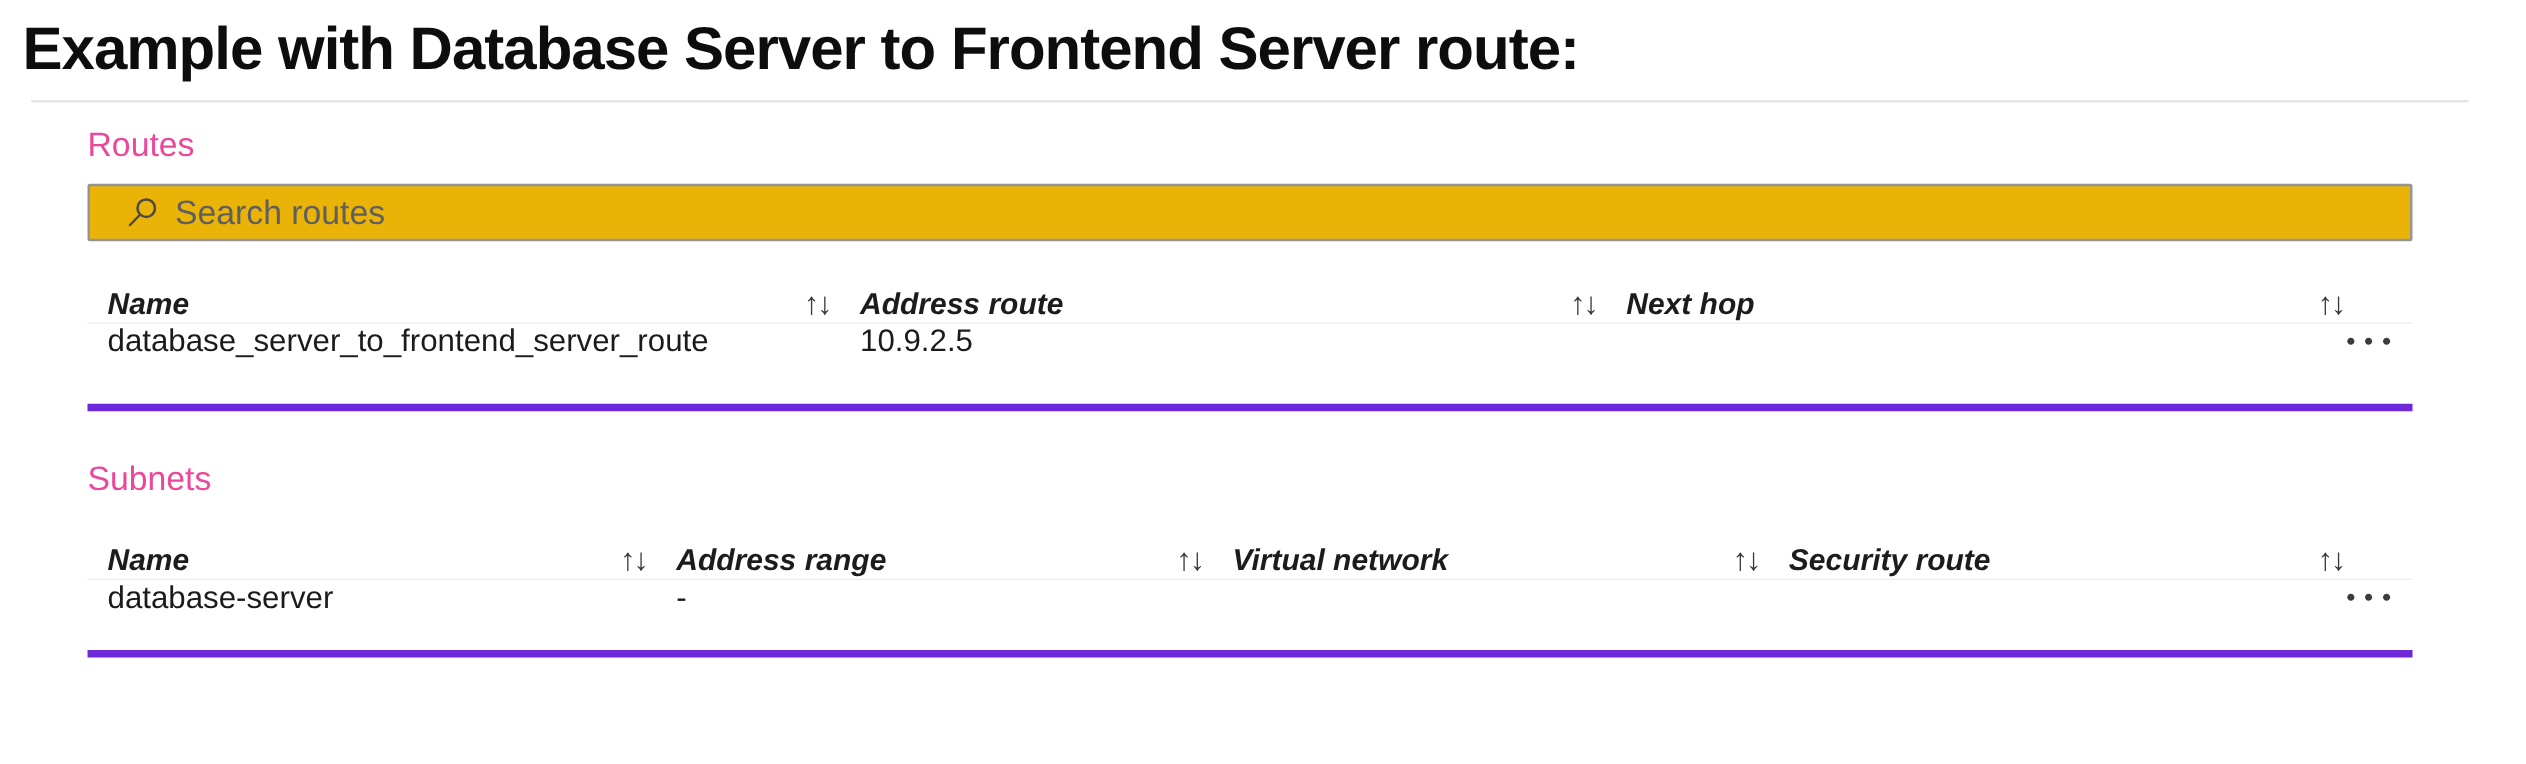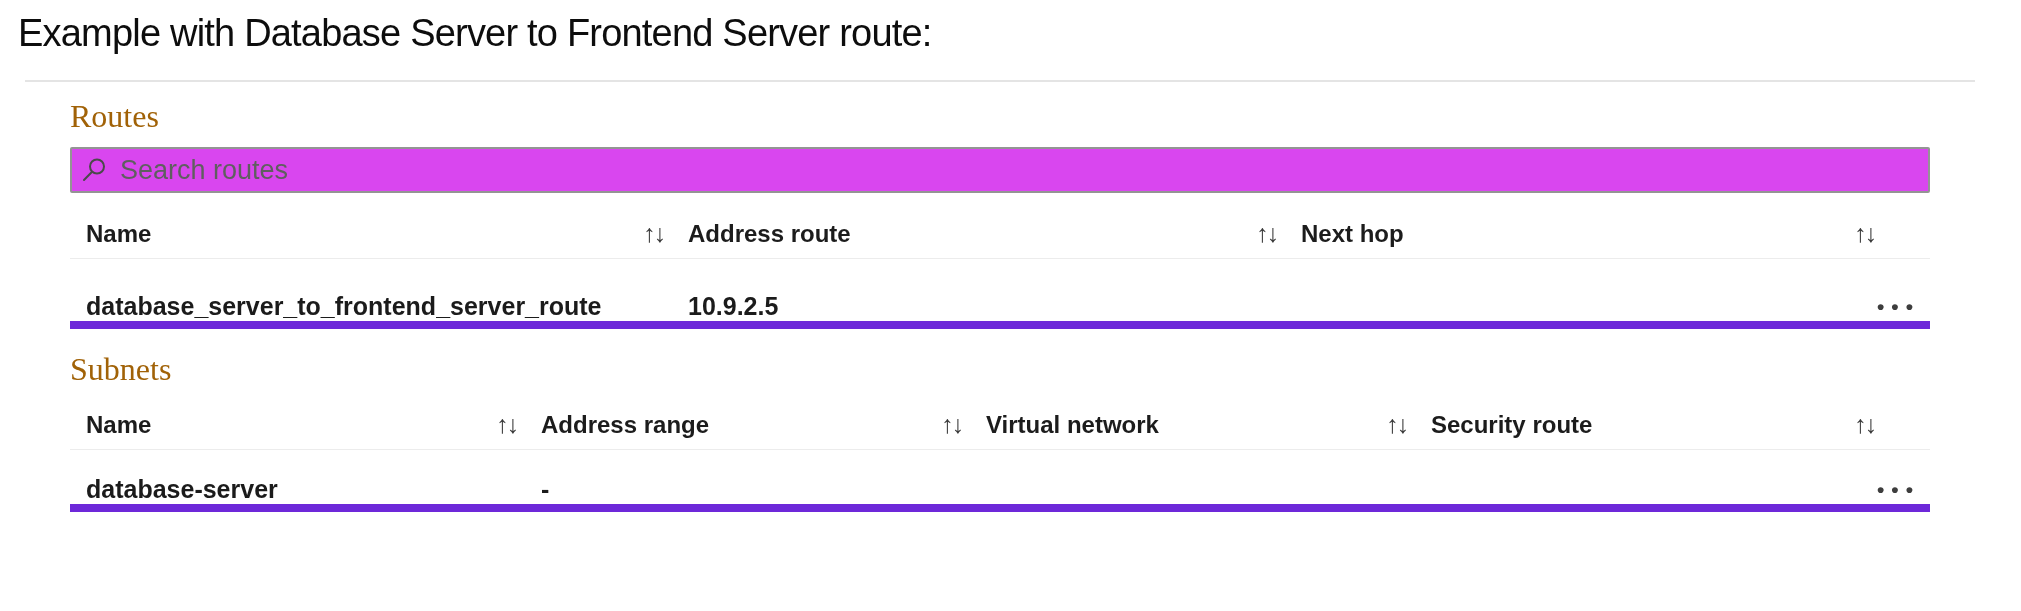--- a/index.html
+++ b/index.html
@@ -10,61 +10,60 @@
     font-family: "Liberation Sans", sans-serif;
     color: #1b1b1b;
     overflow: hidden;
   }
 
   
   .page-title {
     position: absolute;
     left: 18px;
     top: 12px;
-    font-size: 38px;
-    font-weight: 400;
+    font-size: 48px;
+    font-weight: 700;
     letter-spacing: -0.8px;
     color: #0d0d0d;
     white-space: nowrap;
   }
   .title-divider {
     position: absolute;
     left: 25px;
     top: 80px;
     width: 1950px;
     height: 2px;
     background: #e4e4e4;
   }
 
   
   .tbl-section {
     position: absolute;
     left: 70px;
     width: 1860px;
   }
   .section-routes  { top: 100px; }
-  .section-subnets { top: 353px; }
+  .section-subnets { top: 367px; }
 
   .section-label {
-    font-size: 32px;
+    font-size: 27px;
     line-height: 32px;
-    color: #a16207;
+    color: #ec4899;
     margin-bottom: 15px;
-    font-family: Liberation Serif, serif;
   }
 
   
   .searchbox {
     height: 46px;
     border: 2px solid #949494;
     border-radius: 2px;
-    background: #d946ef;
+    background: #eab308;
     display: flex;
     align-items: center;
-    padding-left: 8px;
+    padding-left: 28px;
     margin-bottom: 16px;
   }
   .searchbox svg { flex: 0 0 auto; margin-right: 12px; }
   .searchbox input {
     flex: 1;
     border: none;
     outline: none;
     font-family: "Liberation Sans", sans-serif;
     font-size: 27px;
     color: #333;
@@ -75,49 +74,49 @@
 
   
   .thead {
     display: flex;
     align-items: center;
     height: 50px;
     border-bottom: 1px solid #ececec;
   }
   .th {
     display: flex;
-    align-items: center;
+    align-items: flex-end;
     justify-content: space-between;
     padding-left: 16px;
     padding-right: 8px;
     height: 100%;
+    font-style: italic;
   }
   .th-label {
     font-size: 24px;
     font-weight: 700;
     color: #1c1c1c;
     white-space: nowrap;
   }
   .sort {
     font-size: 25px;
     font-weight: 400;
     color: #3a3a3a;
     letter-spacing: -2px;
     white-space: nowrap;
   }
   .th.last { padding-right: 55px; }
 
   .trow {
     display: flex;
-    align-items: flex-end;
-    border-bottom: 8px solid #6d28d9;
+    align-items: flex-start;
+    border-bottom: 6px solid #6d28d9;
     font-size: 25px;
     color: #1b1b1b;
     cursor: pointer;
-    font-weight: bold;
   }
   .section-routes  .trow { height: 70px; }
   .section-subnets .trow { height: 62px; }
   .td {
     padding-left: 16px;
     white-space: nowrap;
     overflow: hidden;
   }
   .td.last {
     display: flex;

